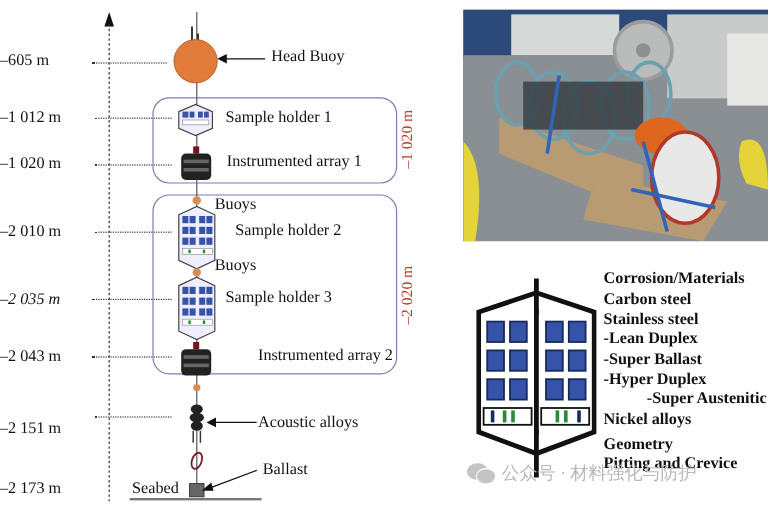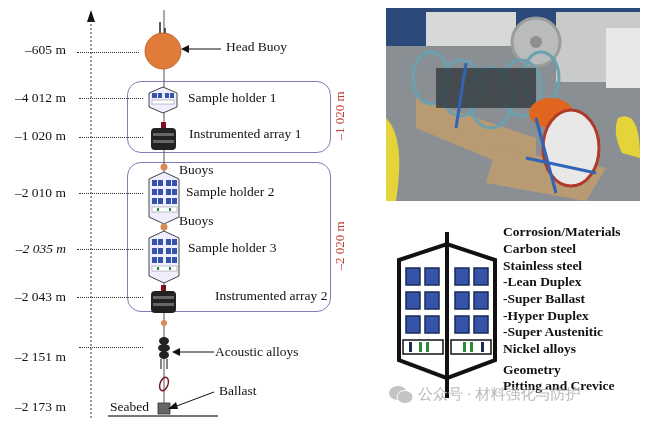--- a/index.html
+++ b/index.html
@@ -1,38 +1,38 @@
 <!DOCTYPE html>
 <html><head>
 <meta charset="utf-8">
 <style>
   html, body { margin:0; padding:0; background:#ffffff; }
   body { width:647px; height:424px; position:relative; overflow:hidden;
          font-family:"Liberation Serif", serif; color:#111; }
   .abs { position:absolute; }
-  .depth { position:absolute; left:0; width:66px; text-align:right; font-size:13.5px; white-space:nowrap; }
+  .depth { position:absolute; left:0; width:66px; text-align:left; font-size:13.5px; white-space:nowrap; }
   .lbl { position:absolute; font-size:13.5px; white-space:nowrap;font-family:Liberation Serif, serif; }
   .red { color:#c0392b; font-size:13px; white-space:nowrap; position:absolute;
          transform:rotate(-90deg); transform-origin:center center; }
   .guide { position:absolute; height:0; border-top:1px dotted #333; }
   .group-box { position:absolute; border:1.5px solid #7b7fb4; border-radius:14px; }
   .legend-line { position:absolute; left:503px; font-size:13.5px; white-space:nowrap;font-weight:bold; }
   .watermark { position:absolute; font-family:Liberation Serif, serif; color:#b8b8b8; font-size:15px; white-space:nowrap;text-align:center; }
   .photo { position:absolute; left:386px; top:8px; width:254px; height:193px; overflow:hidden; background:#6f7377; }
 </style>
 </head>
 <body>
 
 <svg class="abs" style="left:84px;top:8px;" width="14" height="410">
   <polygon points="7,2 3,14 11,14" fill="#111"></polygon>
   <line x1="7" y1="12" x2="7" y2="410" stroke="#333" stroke-width="1" stroke-dasharray="2,2"></line>
 </svg>
 
 <div class="depth" style="top:42px;">–605 m</div>
-<div class="depth" style="top:90px;">–4 012 m</div>
+<div class="depth" style="top:90px;">–1 012 m</div>
 <div class="depth" style="top:128px;">–1 020 m</div>
 <div class="depth" style="top:185px;">–2 010 m</div>
 <div class="depth" style="top:241px;font-style:italic;">–2 035 m</div>
 <div class="depth" style="top:289px;">–2 043 m</div>
 <div class="depth" style="top:349px;">–2 151 m</div>
 <div class="depth" style="top:399px;">–2 173 m</div>
 
 <div class="guide" style="left:77px;top:52px;width:62px;"></div>
 <div class="guide" style="left:79px;top:98px;width:64px;"></div>
 <div class="guide" style="left:79px;top:137px;width:64px;"></div>
@@ -139,21 +139,21 @@
 
 <svg class="abs" style="left:181px;top:43px;" width="40" height="12">
   <line x1="6" y1="6" x2="40" y2="6" stroke="#111" stroke-width="1"></line>
   <polygon points="0,6 8,2 8,10" fill="#111"></polygon>
 </svg>
 <div class="lbl" style="left:226px;top:39px;">Head Buoy</div>
 
 <div class="lbl" style="left:188px;top:90px;">Sample holder 1</div>
 <div class="lbl" style="left:189px;top:126px;">Instrumented array 1</div>
 <div class="lbl" style="left:179px;top:162px;">Buoys</div>
-<div class="lbl" style="left:186px;top:184px;">Sample holder 2</div>
+<div class="lbl" style="left:196px;top:184px;">Sample holder 2</div>
 <div class="lbl" style="left:179px;top:213px;">Buoys</div>
 <div class="lbl" style="left:188px;top:240px;">Sample holder 3</div>
 <div class="lbl" style="left:186px;top:288px;margin-left:29px;">Instrumented array 2</div>
 
 <svg class="abs" style="left:172px;top:346px;" width="42" height="12">
   <line x1="6" y1="6" x2="42" y2="6" stroke="#111" stroke-width="1"></line>
   <polygon points="0,6 8,2 8,10" fill="#111"></polygon>
 </svg>
 <div class="lbl" style="left:215px;top:344px;">Acoustic alloys</div>
 
@@ -227,21 +227,21 @@
     <rect x="88" y="112" width="3" height="10" fill="#1a2a5a"></rect>
   </g>
 </svg>
 
 <div class="legend-line" style="top:224px;">Corrosion/Materials</div>
 <div class="legend-line" style="top:241px;">Carbon steel</div>
 <div class="legend-line" style="top:258px;">Stainless steel</div>
 <div class="legend-line" style="top:274px;">-Lean Duplex</div>
 <div class="legend-line" style="top:291px;">-Super Ballast</div>
 <div class="legend-line" style="top:308px;">-Hyper Duplex</div>
-<div class="legend-line" style="top:324px;">-Super Austenitic</div>
+<div class="legend-line" style="top:324px;margin-left:36px;">-Super Austenitic</div>
 <div class="legend-line" style="top:341px;">Nickel alloys</div>
 <div class="legend-line" style="top:362px;">Geometry</div>
 <div class="legend-line" style="top:378px;">Pitting and Crevice</div>
 
 <svg class="abs" style="left:388px;top:385px;" width="26" height="20">
   <ellipse cx="10" cy="8" rx="9" ry="7" fill="#c4c4c4"></ellipse>
   <ellipse cx="17" cy="12" rx="8" ry="6.5" fill="#c4c4c4" stroke="#fff" stroke-width="1"></ellipse>
 </svg>
 <div class="watermark" style="left:418px;top:385px;">公众号 · 材料强化与防护</div>
 

